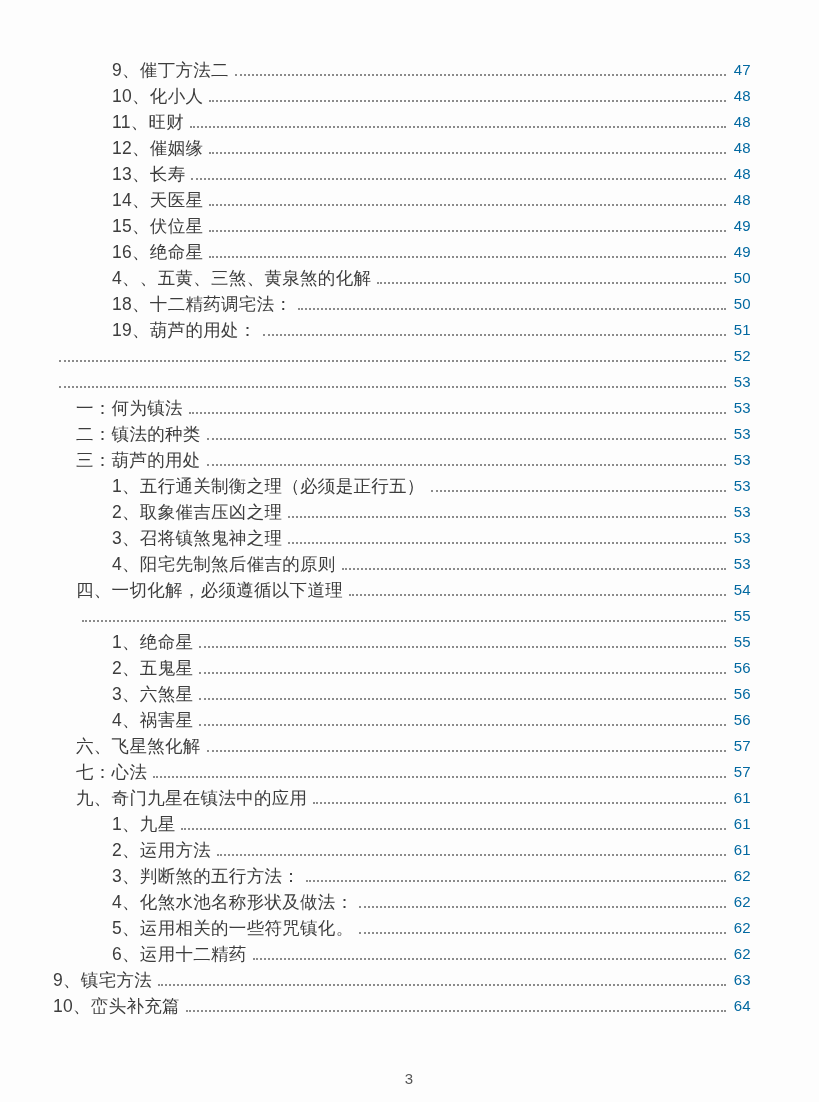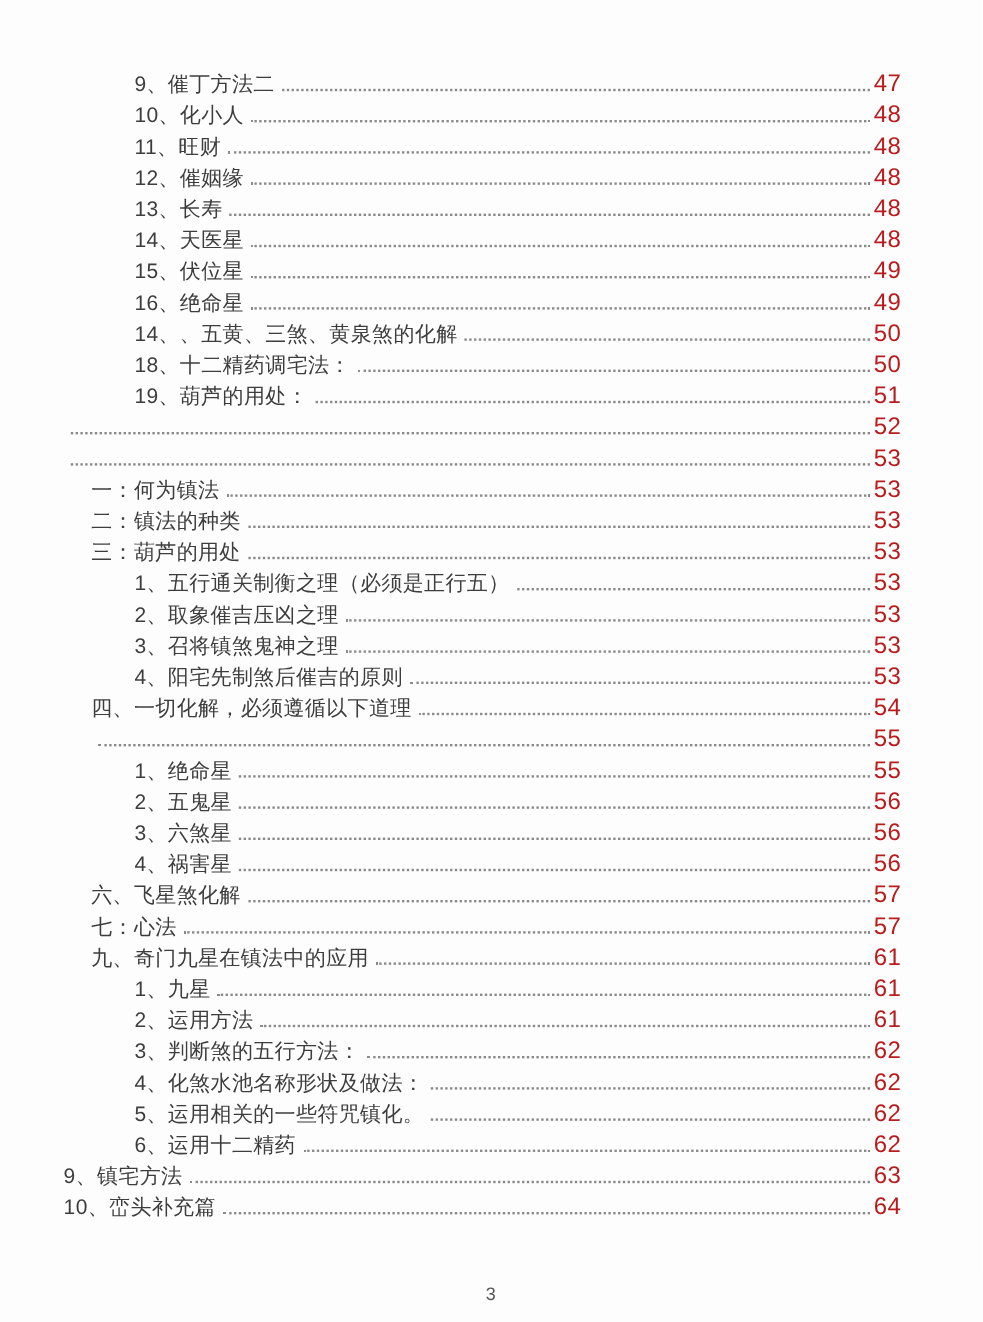--- a/index.html
+++ b/index.html
@@ -40,22 +40,22 @@
     align-self: flex-end;
     height: 0;
     border-bottom: 2px dotted #8b8b8b;
     margin: 0 3px 7px 6px;
     min-width: 12px;
   }
   .toc-page {
     white-space: nowrap;
     min-width: 22px;
     text-align: right;
-    font-size: 20px;
-    color: #b91c1c;
+    font-size: 15px;
+    color: #0369a1;
   }
   .page-footer {
     position: absolute;
     left: 0;
     right: 0;
     bottom: 14px;
     text-align: center;
   }
   .page-num {
     font-size: 15px;
@@ -102,21 +102,21 @@
         <span class="toc-label">15、伏位星</span>
         <span class="toc-dots"></span>
         <span class="toc-page">49</span>
       </div>
       <div class="toc-row level2">
         <span class="toc-label">16、绝命星</span>
         <span class="toc-dots"></span>
         <span class="toc-page">49</span>
       </div>
       <div class="toc-row level2">
-        <span class="toc-label">14、、五黄、三煞、黄泉煞的化解</span>
+        <span class="toc-label">4、、五黄、三煞、黄泉煞的化解</span>
         <span class="toc-dots"></span>
         <span class="toc-page">50</span>
       </div>
       <div class="toc-row level2">
         <span class="toc-label">18、十二精药调宅法：</span>
         <span class="toc-dots"></span>
         <span class="toc-page">50</span>
       </div>
       <div class="toc-row level2">
         <span class="toc-label">19、葫芦的用处：</span>

